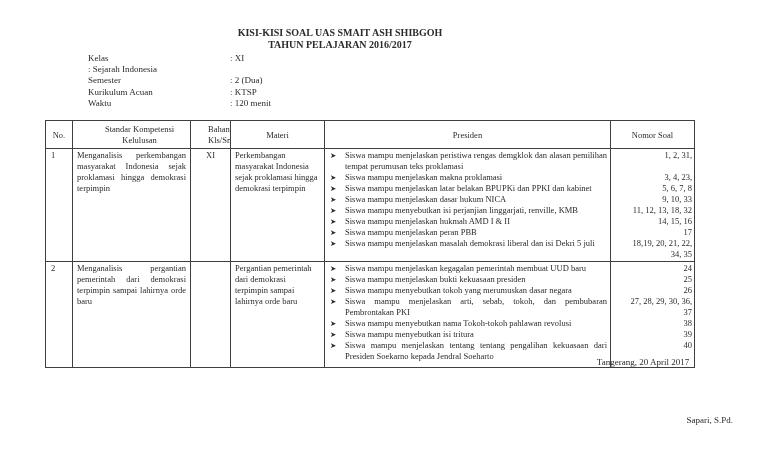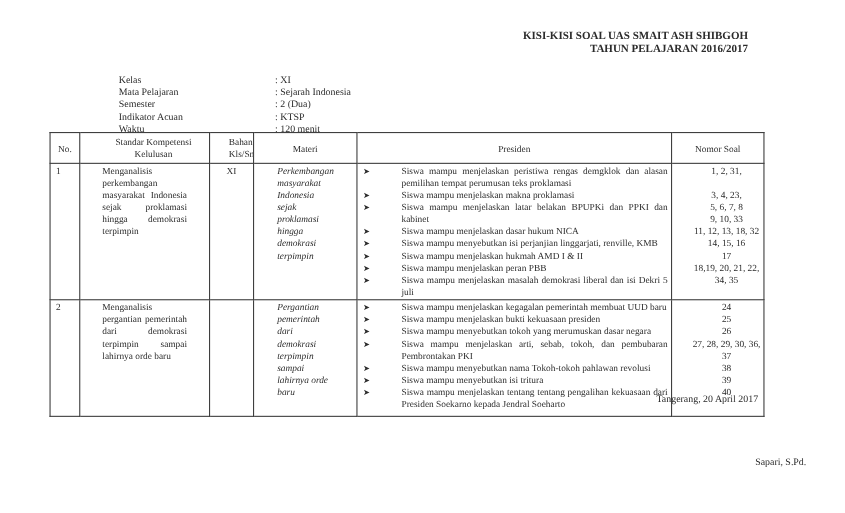--- a/index.html
+++ b/index.html
@@ -6,26 +6,26 @@
   body {
     width: 768px; height: 466px;
     background: #ffffff;
     font-family: "Liberation Serif", serif;
     color: #2b2b2b;
     position: relative;
     overflow: hidden;
   }
   .title-block {
     position: absolute; top: 27px; left: 0; width: 680px;
-    text-align: right; font-weight: bold;
+    text-align: center; font-weight: bold;
     font-size: 10px; line-height: 12px;
   }
   .meta-block {
-    position: absolute; top: 67px; left: 88px;
-    font-size: 9px; line-height: 11.2px; margin-left: 20px;
+    position: absolute; top: 53px; left: 88px;
+    font-size: 9px; line-height: 11.2px;
   }
   .meta-row { display: flex; }
   .meta-label { width: 142px; }
   .meta-value { white-space: pre; text-align: right; }
 
   table.kisi-table {
     position: absolute; top: 120px; left: 45px;
     width: 649px; table-layout: fixed;
     border-collapse: collapse;
     font-size: 8.5px; line-height: 11px;
@@ -36,34 +36,34 @@
     vertical-align: top;
     padding: 1px 3px;
     font-weight: normal;
     overflow: hidden;
   }
   .kisi-table th {
     vertical-align: middle; text-align: center;
     line-height: 10px; padding: 2px 1px; height: 23px;
   }
   td.c-no   { text-align: left; padding-left: 5px; }
-  td.c-skl  { text-align: justify; padding: 1px 20px; }
+  td.c-skl  { text-align: justify; padding: 1px 4px; }
   td.c-bahan{ text-align: center; }
-  td.c-mat  { text-align: left; padding: 1px 21px; font-style: italic; }
+  td.c-mat  { text-align: left; padding: 1px 4px; }
   td.c-ind  { padding: 1px 3px 1px 4px; }
-  td.c-nom  { text-align: center; padding: 1px 2px; }
+  td.c-nom  { text-align: right; padding: 1px 2px; }
   tr.row-1 td { height: 109px; }
   tr.row-2 td { height: 103px; }
 
   .bullet-item { display: flex; }
   .bullet {
     flex: 0 0 15px; font-size: 7.5px; line-height: 11px;
     padding-left: 1px;
   }
-  .bullet-text { flex: 1; text-align: justify; margin-left: 20px; }
+  .bullet-text { flex: 1; text-align: justify; }
   .line { height: 11px; padding-left: 16px; }
 
   .sig-block {
     position: absolute; top: 357px; left: 543px; width: 200px;
     text-align: center; font-size: 9px; line-height: 11.5px;
   }
   .sig-name {
     position: absolute; top: 415px; left: 543px; width: 190px;
     text-align: right; font-size: 9px;
   }
@@ -75,29 +75,28 @@
   <div>KISI-KISI SOAL UAS SMAIT ASH SHIBGOH</div>
   <div>TAHUN PELAJARAN 2016/2017</div>
 </div>
 
 <div class="meta-block">
   <div class="meta-row">
     <span class="meta-label">Kelas</span>
     <span class="meta-value">: XI</span>
   </div>
   <div class="meta-row">
-    <span class="meta-label">Mata Pelajaran</span>
     <span class="meta-value">: Sejarah Indonesia</span>
   </div>
   <div class="meta-row">
     <span class="meta-label">Semester</span>
     <span class="meta-value">: 2 (Dua)</span>
   </div>
   <div class="meta-row">
-    <span class="meta-label">Indikator Acuan</span>
+    <span class="meta-label">Kurikulum Acuan</span>
     <span class="meta-value">: KTSP</span>
   </div>
   <div class="meta-row">
     <span class="meta-label">Waktu</span>
     <span class="meta-value">: 120 menit</span>
   </div>
 </div>
 
 <table class="kisi-table">
   <colgroup>

